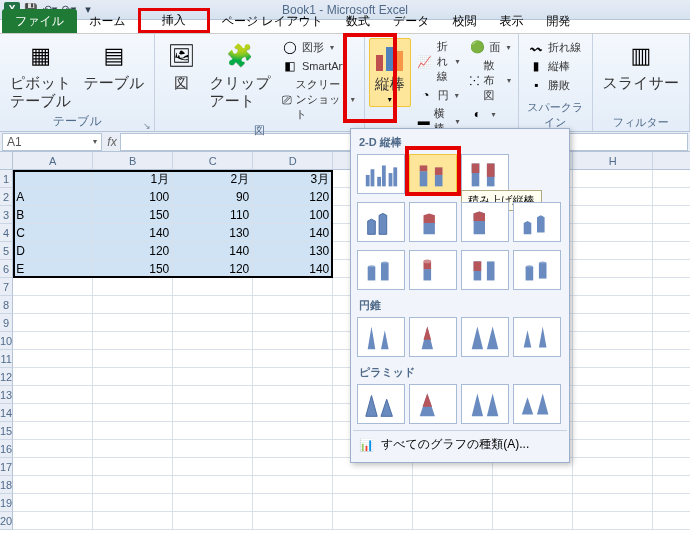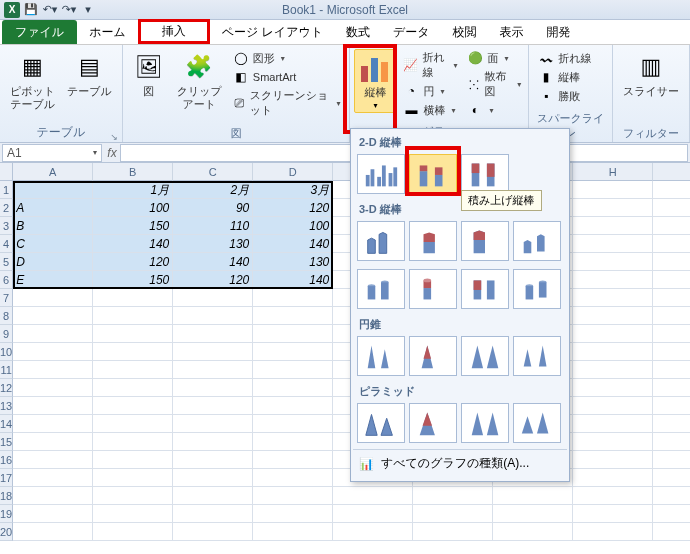--- a/index.html
+++ b/index.html
@@ -4,34 +4,34 @@
 <style>
 * { margin: 0; padding: 0; box-sizing: border-box; font-family: "Meiryo UI", "MS PGothic", sans-serif; font-size: 12px; }
 body { background: #fff; width: 690px; height: 554px; overflow: hidden; position: relative; }
 
 .titlebar { height: 20px; background: linear-gradient(#e6ecf5, #d7e2f0); display: flex; align-items: center; padding: 0 4px; border-bottom: 1px solid #b6c4d8; }
 .titlebar .qat { display: flex; gap: 3px; align-items: center; }
 .titlebar .qat span { width: 16px; height: 16px; display: inline-flex; align-items: center; justify-content: center; color: #345; font-size: 11px; }
 .titlebar .qat .xls { background: #217346; color: #fff; font-weight: bold; border-radius: 2px; font-size: 10px; }
 .titlebar .title { position: absolute; left: 50%; transform: translateX(-50%); color: #506a8a; }
 
-.tabs { height: 25px; background: #fff; display: flex; align-items: end; padding-left: 2px; border-bottom: 1px solid #ccc; }
+.tabs { height: 14px; background: #fff; display: flex; align-items: end; padding-left: 2px; border-bottom: 1px solid #ccc; }
 .tabs .tab { padding: 3px 10px 3px; color: #000000; cursor: pointer; border: 1px solid transparent; border-bottom: none; margin-right: 1px; }
 .tabs .tab.file { background: #1e7a34; color: #fff; border-radius: 3px 3px 0 0; padding: 3px 12px; }
 .tabs .tab.active { border: 3px solid #e50000; padding: 1px 21px; }
 
 .ribbon { height: 98px; background: linear-gradient(#f4f8fd, #e4edf8); border-bottom: 1px solid #b6c4d8; display: flex; position: relative; }
 .group { border-right: 1px solid #c6d2e2; padding: 2px 6px 0; display: flex; flex-direction: column; }
 .group-body { display: flex; gap: 4px; flex: 1; align-items: flex-start; padding-top: 2px; }
 .group-label { font-size: 11px; color: #506a8a; text-align: center; padding-bottom: 1px; position: relative; }
 .group-label .launcher { position: absolute; right: -2px; bottom: 0; font-size: 9px; color: #789; }
 
 .big-btn { display: flex; flex-direction: column; align-items: center; gap: 2px; padding: 2px 4px; cursor: pointer; }
 .big-btn .ico { width: 32px; height: 32px; display: flex; align-items: center; justify-content: center; font-size: 22px; }
-.big-btn .lbl { font-size: 11px; color: #333; text-align: center; line-height: 1.2; white-space: pre; }
+.big-btn .lbl { font-size: 15px; color: #333; line-height: 1.2; white-space: pre; }
 .big-btn.highlighted { background: #fde69a; border: 1px solid #f0c43c; border-radius: 2px; }
 
 .small-list { display: flex; flex-direction: column; gap: 1px; }
 .small-btn { display: flex; align-items: center; gap: 4px; padding: 1px 3px; cursor: pointer; }
 .small-btn .ico { width: 16px; height: 16px; display: inline-flex; align-items: center; justify-content: center; font-size: 12px; }
 .small-btn .lbl { font-size: 11px; color: #333; }
 .small-btn .arr { font-size: 8px; color: #555; margin-left: 2px; }
 
 .namebox-row { height: 20px; background: #e9eef6; border-bottom: 1px solid #b6c4d8; display: flex; align-items: center; }
 .namebox { width: 100px; background: #fff; border: 1px solid #b6c4d8; height: 18px; margin: 0 2px; padding: 0 4px; display: flex; align-items: center; justify-content: space-between; color: #555; }
@@ -42,21 +42,21 @@
 .sheet { position: relative; display: flex; }
 .rowheads { width: 24px; }
 .rowheads .corner { height: 18px; background: #e9eef6; border-right: 1px solid #b6c4d8; border-bottom: 1px solid #b6c4d8; }
 .rowheads .rh { height: 18px; background: #e9eef6; border-right: 1px solid #b6c4d8; border-bottom: 1px solid #ccd6e3; text-align: center; color: #506a8a; font-size: 11px; line-height: 18px; }
 .grid { position: relative; flex: 1; }
 .colheads { display: flex; height: 18px; }
 .colheads .ch { width: 80px; background: #e9eef6; border-right: 1px solid #ccd6e3; border-bottom: 1px solid #b6c4d8; text-align: center; color: #506a8a; font-size: 11px; line-height: 18px; }
 .rows { }
 .row { display: flex; height: 18px; }
 .cell { width: 80px; border-right: 1px solid #d9e0ea; border-bottom: 1px solid #d9e0ea; padding: 0 3px; font-size: 12px; line-height: 18px; }
-.cell.sel { background: #cfe3f5; font-style: italic; }
+.cell.sel { background: #cfe3f5; }
 .cell.num { text-align: right; }
 .sel-border { position: absolute; border: 2px solid #000; pointer-events: none; }
 
 
 .gallery { position: absolute; left: 350px; top: 128px; width: 220px; background: #f1f5fb; border: 1px solid #9cb0cc; box-shadow: 2px 2px 6px rgba(0,0,0,.25); padding: 4px 2px; z-index: 10; }
 .gallery .ghead { font-size: 11px; color: #506a8a; font-weight: bold; padding: 2px 6px; }
 .gallery .grow { display: flex; gap: 4px; padding: 2px 4px 6px; align-items: flex-end; }
 .gallery .gitem { width: 48px; height: 40px; background: #fff; border: 1px solid #a8bbd6; display: flex; align-items: center; justify-content: center; cursor: pointer; position: relative; }
 .gallery .gitem.sel { background: #fde69a; border: 1px solid #f0c43c; }
 .gallery .gitem svg { width: 38px; height: 30px; }
@@ -519,21 +519,20 @@
           <rect x="6" y="4" width="8" height="24" fill="#6a8bc0"></rect>
           <rect x="6" y="4" width="8" height="10" fill="#b7565a"></rect>
           <rect x="22" y="4" width="8" height="24" fill="#6a8bc0"></rect>
           <rect x="22" y="4" width="8" height="14" fill="#b7565a"></rect>
         </svg>
     </div>
     <div class="red-box" style="left:52px;top:-6px;width:56px;height:50px"></div>
     <div class="tooltip" style="left:108px;top:38px">積み上げ縦棒</div>
   </div>
 
-  <div class="ghead">3-D 縦棒</div>
   <div class="grow">
     <div class="gitem">
         <svg viewBox="0 0 40 30">
           <polygon points="6,28 6,14 10,12 14,14 14,28" fill="#6a8bc0" stroke="#4a6aa0"></polygon>
           <polygon points="18,28 18,8 22,6 26,8 26,28" fill="#6a8bc0" stroke="#4a6aa0"></polygon>
         </svg>
       </div>
     <div class="gitem">
         <svg viewBox="0 0 40 30">
           <polygon points="10,28 10,16 16,14 22,16 22,28" fill="#6a8bc0"></polygon>

